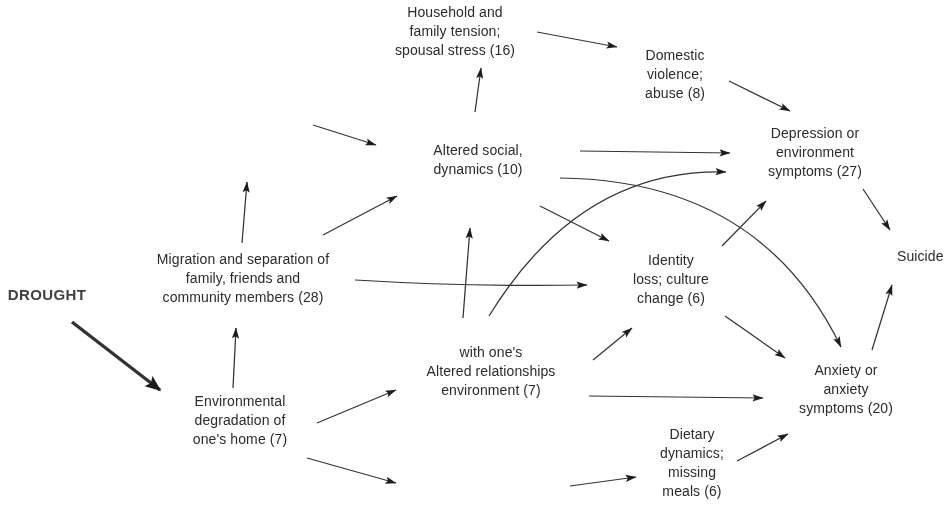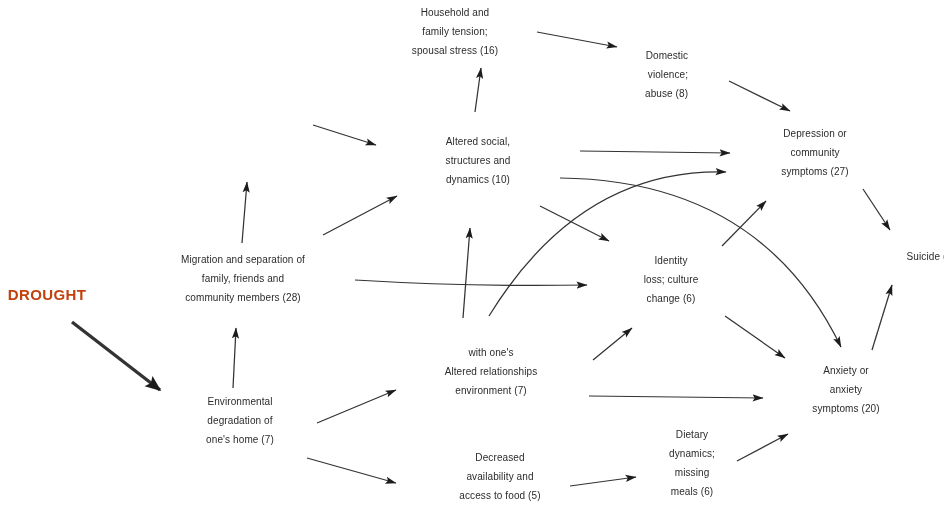--- a/index.html
+++ b/index.html
@@ -5,26 +5,26 @@
 <style>
   html,body{margin:0;padding:0;background:#ffffff;}
   .canvas{
     position:relative;width:944px;height:509px;background:#ffffff;overflow:hidden;
     font-family:"Liberation Sans","DejaVu Sans",sans-serif;
   }
   .canvas svg{position:absolute;left:0;top:0;}
   #nodes{position:absolute;left:0;top:0;width:100%;height:100%;}
   .node{
     position:absolute;transform:translate(-50%,-50%);
-    text-align:center;font-size:10px;line-height:19px;
+    text-align:center;font-size:14px;line-height:19px;
     white-space:nowrap;letter-spacing:0.1px;color:#2b2b2b;
   }
   .node .line{display:block;}
-  .node.bold{font-weight:bold;font-size:15px;letter-spacing:0.4px;color:#c2410c;}
-  .node.left{transform:translate(0,-50%);text-align:right;}
+  .node.bold{font-weight:bold;font-size:15px;letter-spacing:0.4px;color:#404040;}
+  .node.left{transform:translate(0,-50%);text-align:center;}
 </style>
 </head>
 <body>
 
 <div class="canvas">
   <svg id="edges-svg" width="944" height="509" viewBox="0 0 944 509" xmlns="http://www.w3.org/2000/svg">
     <defs>
       <marker id="arrow" markerUnits="userSpaceOnUse" markerWidth="14" markerHeight="10" refX="10.5" refY="4" orient="auto">
         <path d="M0,0.4 L11,4 L0,7.6 L2.2,4 Z" fill="#1c1c1c"></path>
       </marker>
@@ -71,26 +71,25 @@
         <span class="line">family tension;</span>
         <span class="line">spousal stress (16)</span>
       </div>
       <div class="node left" style="left: 645px; top: 74px;">
         <span class="line">Domestic</span>
         <span class="line">violence;</span>
         <span class="line">abuse (8)</span>
       </div>
       <div class="node" style="left: 478px; top: 160px;">
         <span class="line">Altered social,</span>
-        <span class="line">structures and</span>
         <span class="line">dynamics (10)</span>
       </div>
       <div class="node" style="left: 815px; top: 152px;">
         <span class="line">Depression or</span>
-        <span class="line">community</span>
+        <span class="line">environment</span>
         <span class="line">symptoms (27)</span>
       </div>
       <div class="node" style="left: 671px; top: 279px;">
         <span class="line">Identity</span>
         <span class="line">loss; culture</span>
         <span class="line">change (6)</span>
       </div>
       <div class="node" style="left: 901px; top: 256px; margin-left: 30px;">
         <span class="line">Suicide (8)</span>
       </div>
@@ -102,25 +101,20 @@
       <div class="node" style="left: 491px; top: 371px;">
         <span class="line">with one's</span>
         <span class="line">Altered relationships</span>
         <span class="line">environment (7)</span>
       </div>
       <div class="node" style="left: 240px; top: 420px;">
         <span class="line">Environmental</span>
         <span class="line">degradation of</span>
         <span class="line">one's home (7)</span>
       </div>
-      <div class="node" style="left: 500px; top: 476px;">
-        <span class="line">Decreased</span>
-        <span class="line">availability and</span>
-        <span class="line">access to food (5)</span>
-      </div>
       <div class="node" style="left: 692px; top: 463px;">
         <span class="line">Dietary</span>
         <span class="line">dynamics;</span>
         <span class="line">missing</span>
         <span class="line">meals (6)</span>
       </div>
     </div>
 </div>
 
 </body></html>

